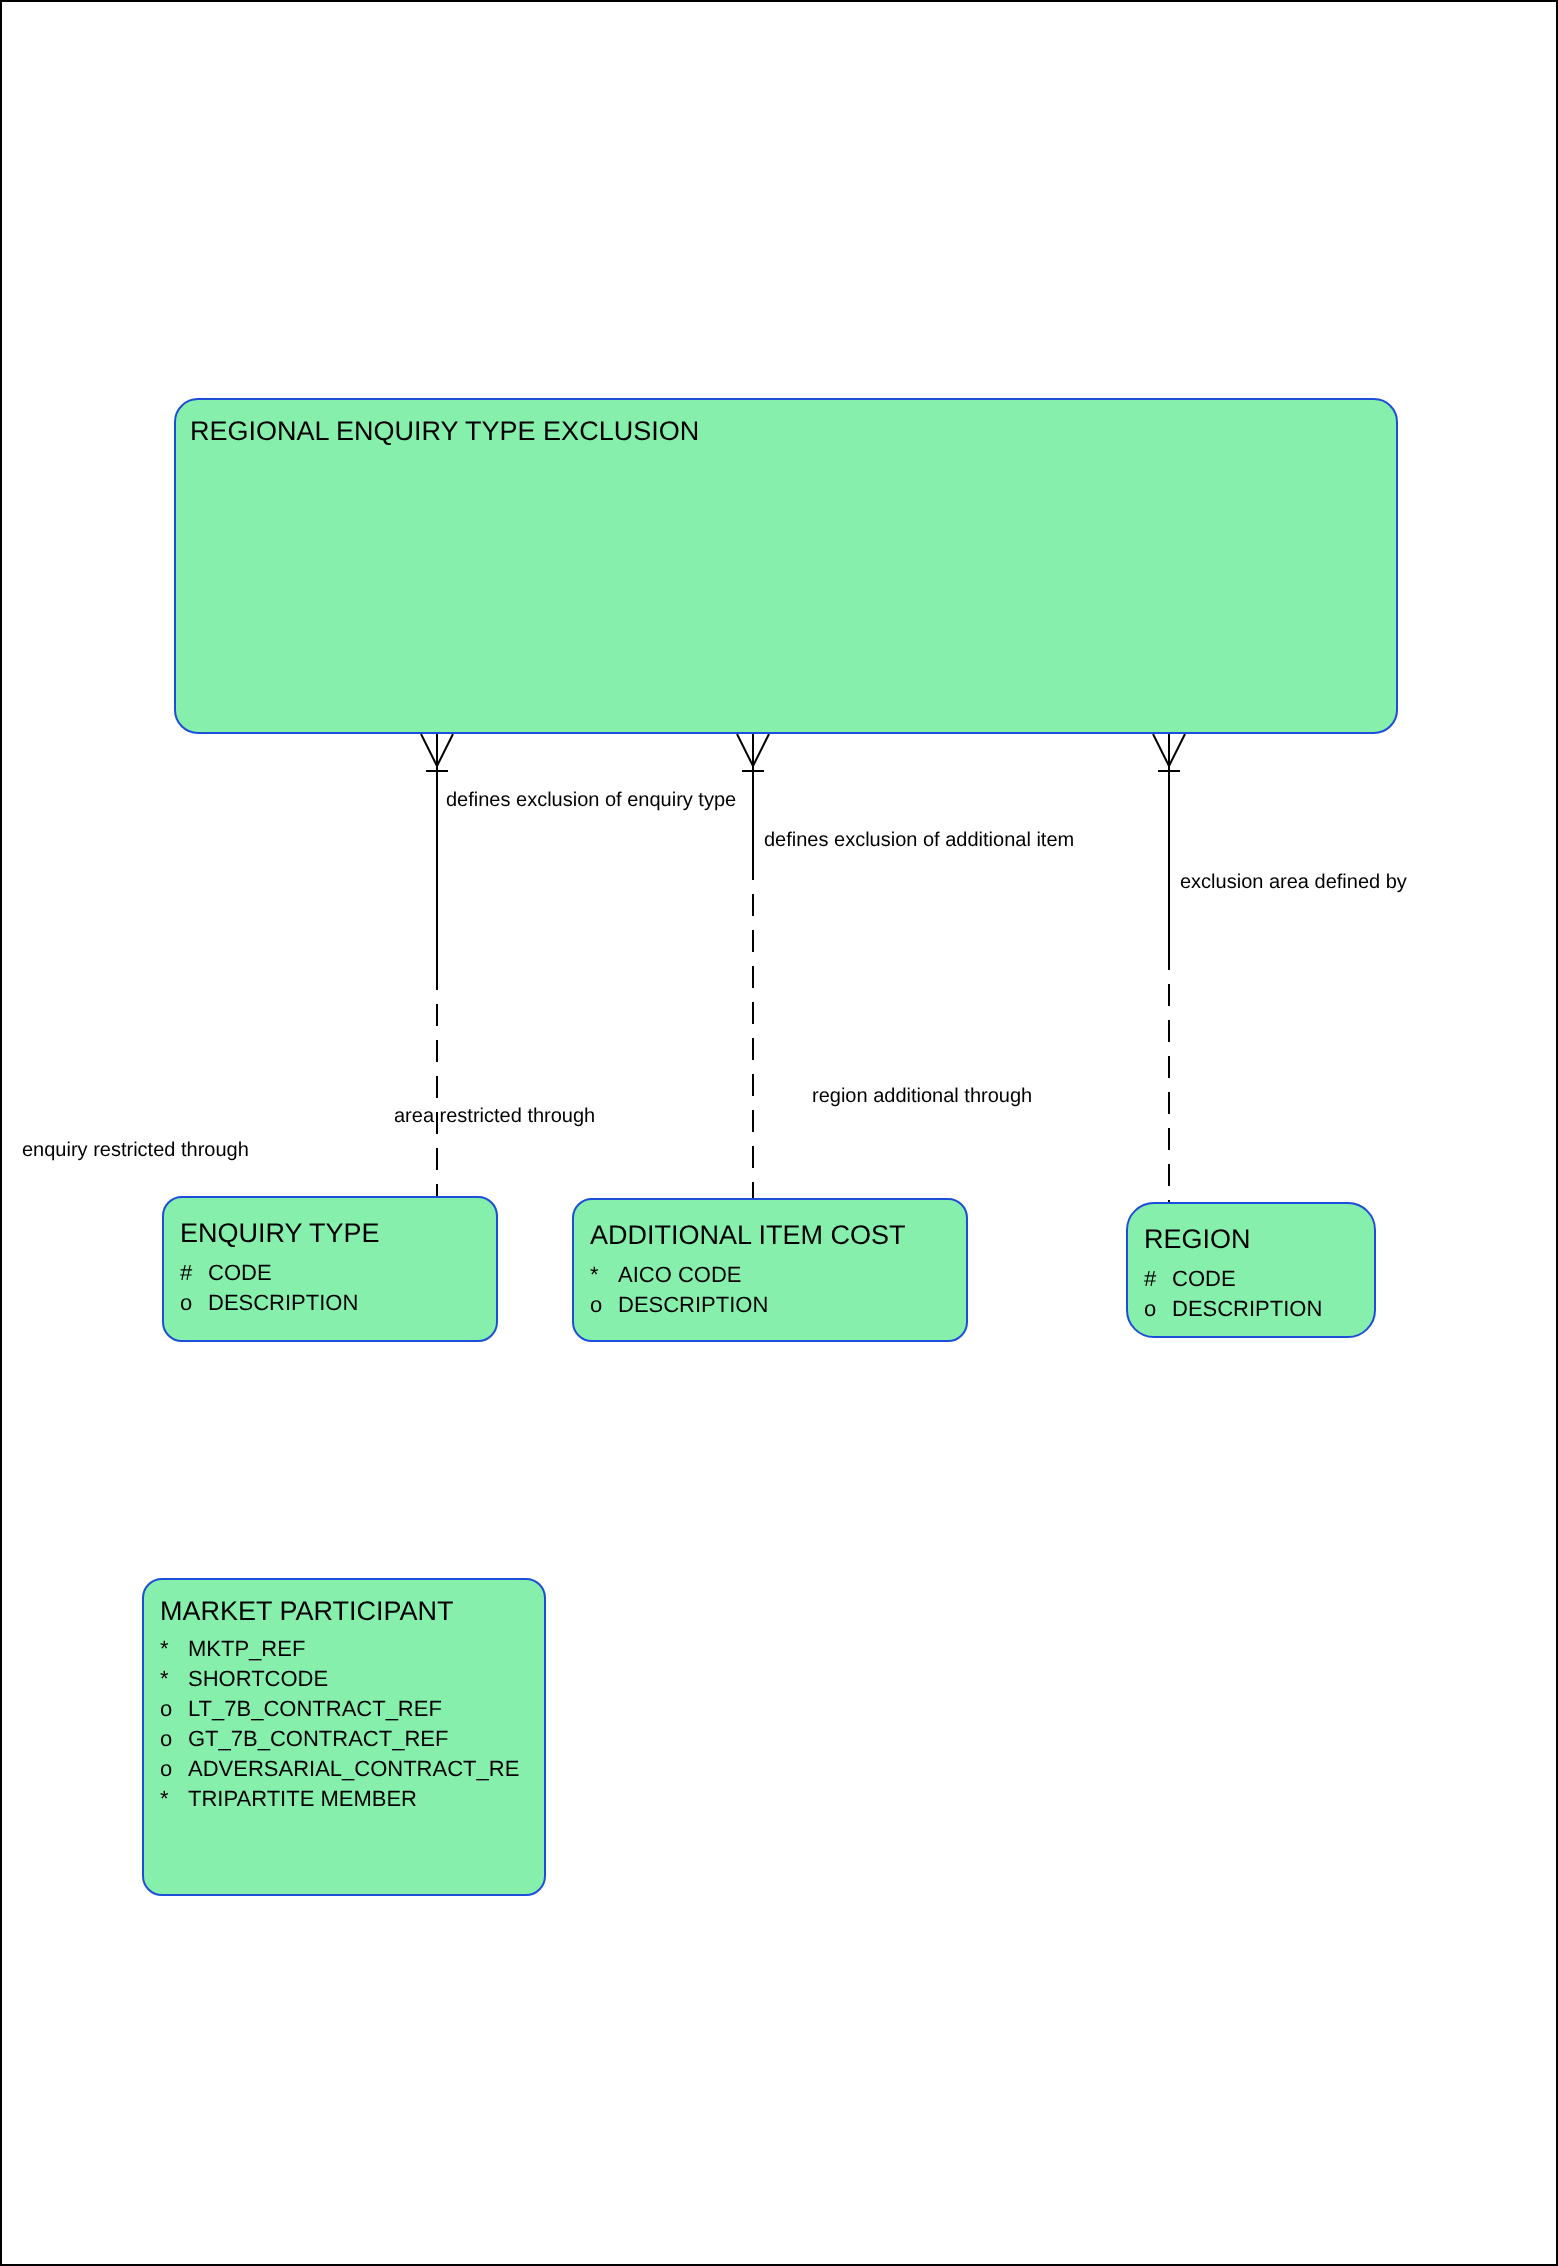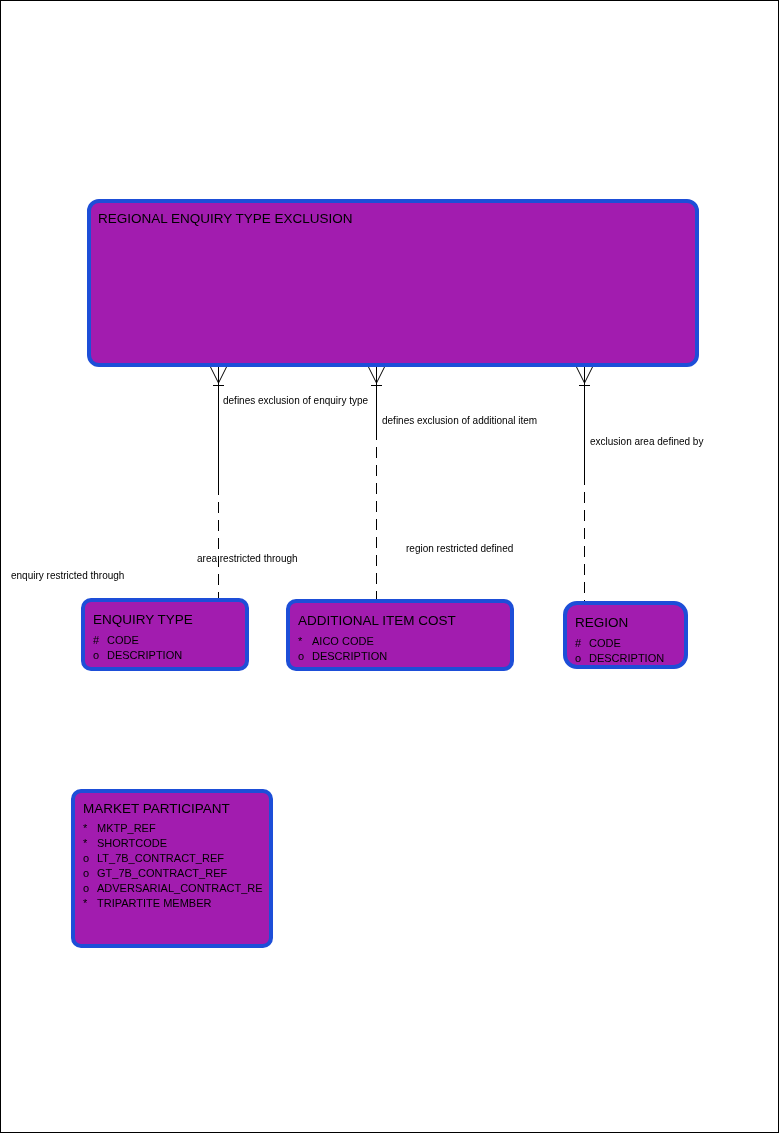--- a/index.html
+++ b/index.html
@@ -9,22 +9,22 @@
     height: 1131px;
     border: 1px solid #000000;
     background: #ffffff;
     font-family: "Liberation Sans", sans-serif;
     color: #000000;
     overflow: hidden;
   }
   svg.lines { position: absolute; left: 0; top: 0; pointer-events: none; }
   .entity {
     position: absolute;
-    border: 4px solid #1d4ed8;
-    background: #a21caf;
+    border: 1px solid #1d4ed8;
+    background: #86efac;
     box-sizing: border-box;
     overflow: hidden;
   }
   .entity.main { border-radius: 12px; }
   .entity.small { border-radius: 10px; }
   .entity-title {
     font-size: 13.5px;
     line-height: 14px;
     white-space: nowrap;
     padding: 11px 6px 0 8px;
@@ -75,32 +75,32 @@
   </svg>
 
   <div class="entity main" style="left:86px; top:198px; width:612px; height:168px;">
     <div class="entity-title">REGIONAL ENQUIRY TYPE EXCLUSION</div>
   </div>
 
   <div class="rel-label" style="left:222px; top:392px;">defines exclusion of enquiry type</div>
   <div class="rel-label" style="left:381px; top:412px;">defines exclusion of additional item</div>
   <div class="rel-label" style="left:589px; top:433px;">exclusion area defined by</div>
   <div class="rel-label" style="left:196px; top:550px;">area restricted through</div>
-  <div class="rel-label" style="left:405px; top:540px;">region restricted defined</div>
+  <div class="rel-label" style="left:405px; top:540px;">region additional through</div>
   <div class="rel-label" style="left:10px; top:567px;">enquiry restricted through</div>
 
   <div class="entity small" style="left:80px; top:597px; width:168px; height:73px;">
     <div class="entity-title">ENQUIRY TYPE</div>
     <div class="attr-list">
       <div class="attr-row"><span class="attr-prefix">#</span><span>CODE</span></div>
       <div class="attr-row"><span class="attr-prefix">o</span><span>DESCRIPTION</span></div>
     </div>
   </div>
 
-  <div class="entity small" style="left:285px; top:598px; width:228px; height:72px;">
+  <div class="entity small" style="left:285px; top:598px; width:198px; height:72px;">
     <div class="entity-title">ADDITIONAL ITEM COST</div>
     <div class="attr-list">
       <div class="attr-row"><span class="attr-prefix">*</span><span>AICO CODE</span></div>
       <div class="attr-row"><span class="attr-prefix">o</span><span>DESCRIPTION</span></div>
     </div>
   </div>
 
   <div class="entity small" style="left:562px; top:600px; width:125px; height:68px;border-radius:14px;">
     <div class="entity-title">REGION</div>
     <div class="attr-list">

